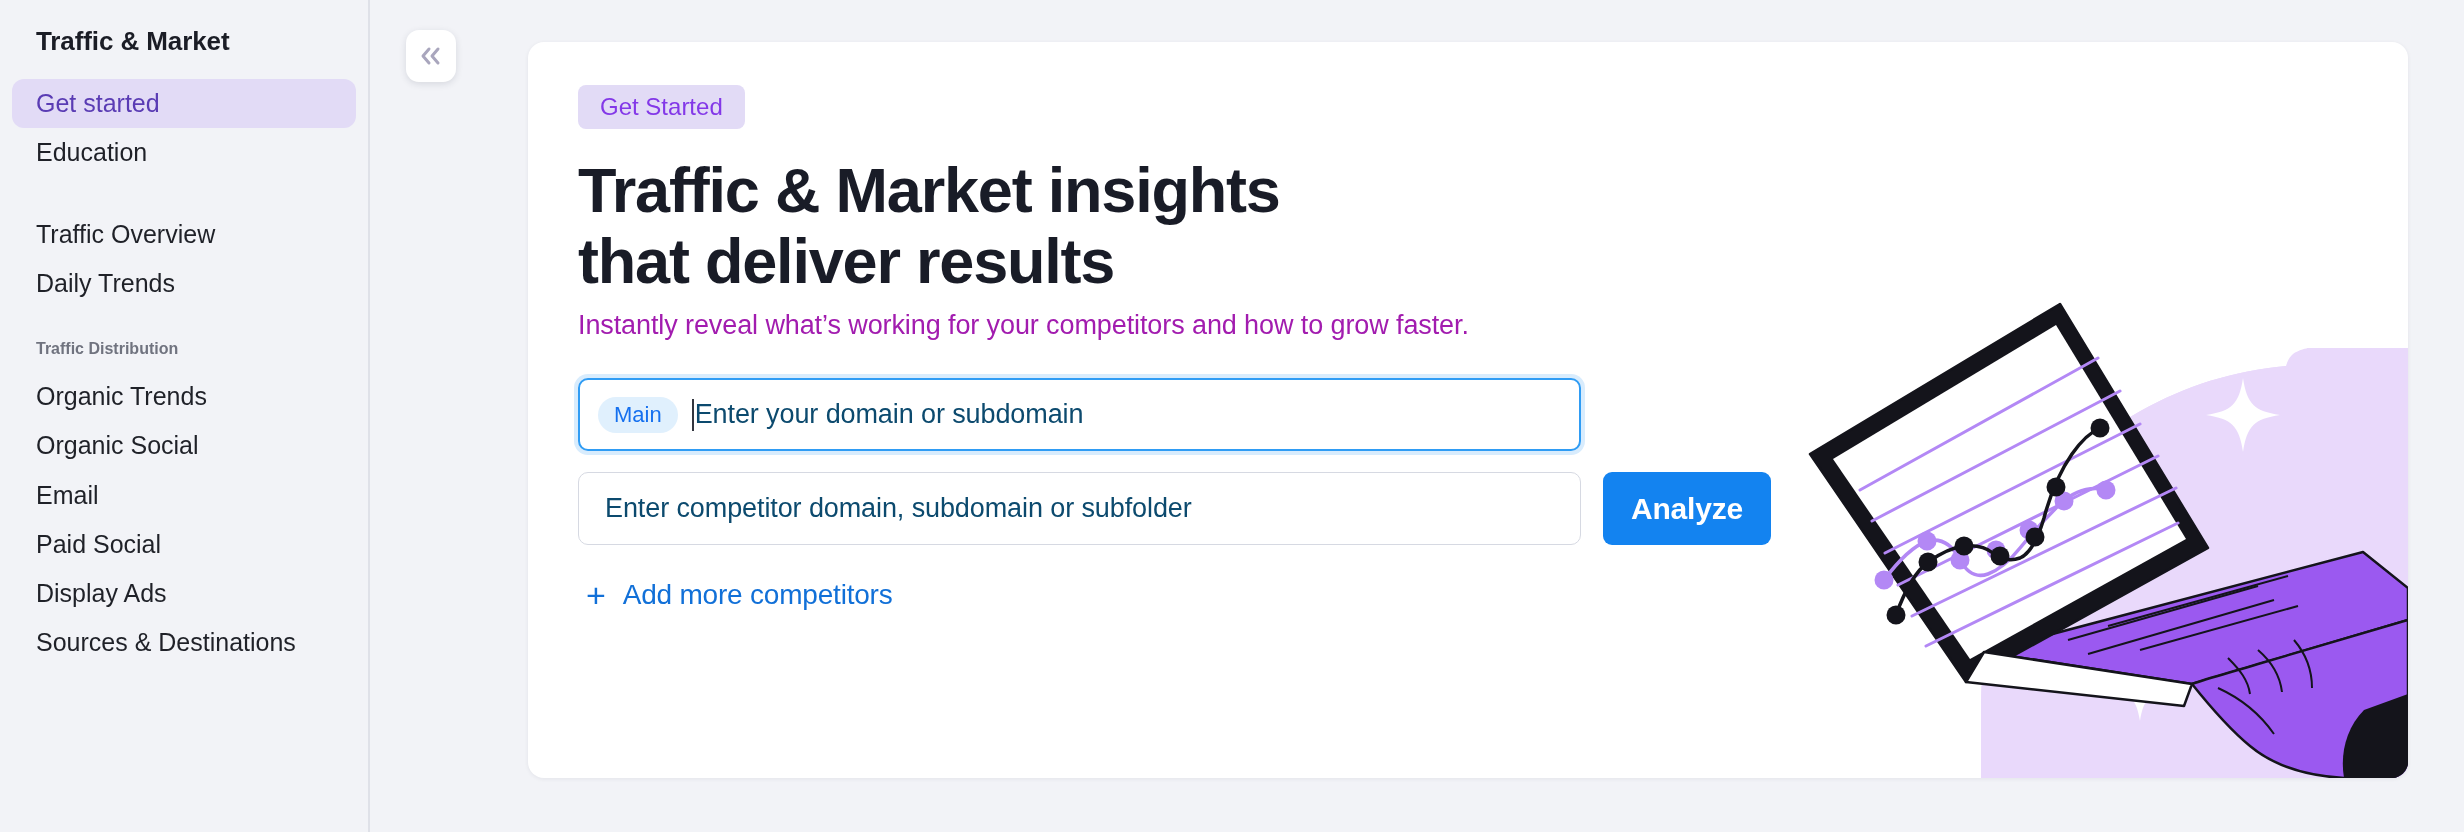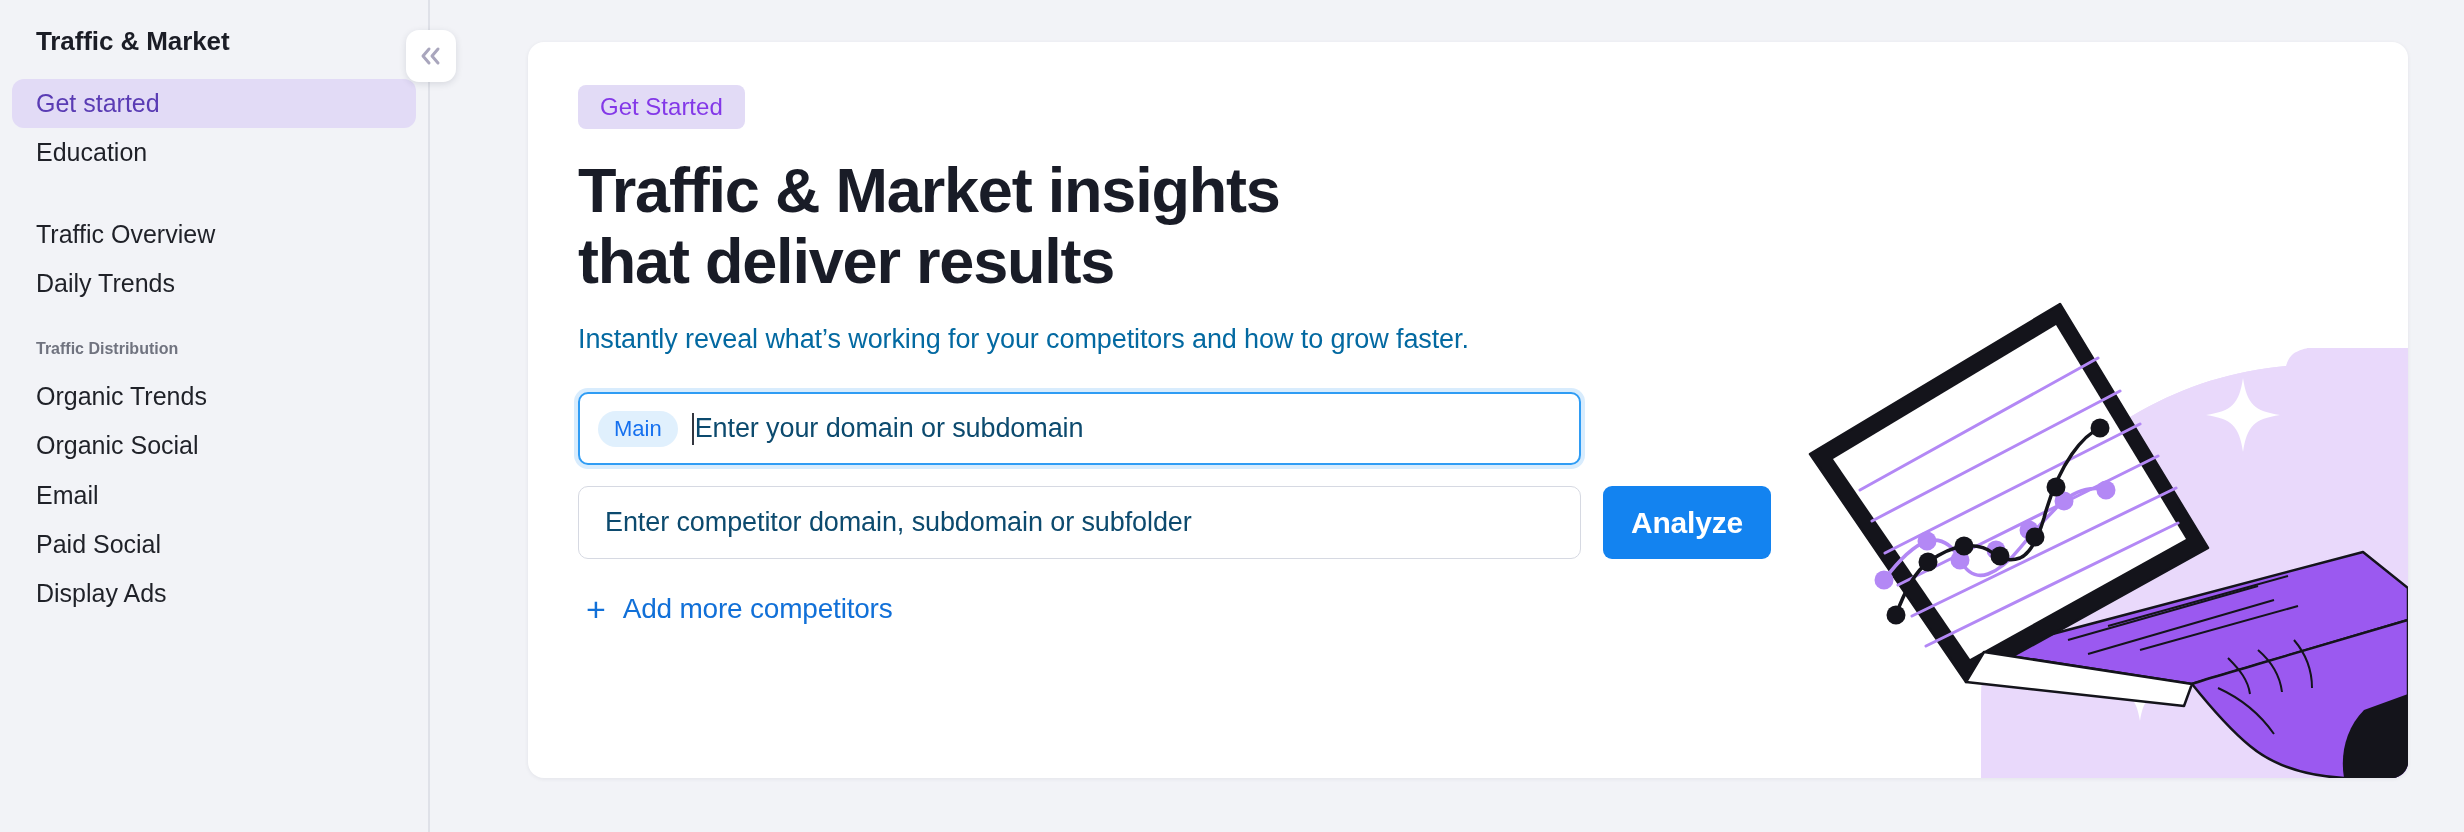--- a/index.html
+++ b/index.html
@@ -13,21 +13,21 @@
   body {
     font-family: "Liberation Sans", sans-serif;
     background: #f2f3f7;
     position: relative;
   }
 
   
   .sidebar {
     position: absolute;
     left: 0; top: 0;
-    width: 430px;
+    width: 370px;
     height: 832px;
     background: #f2f3f7;
     border-right: 2px solid #dfe1e8;
     padding-top: 26px;
     overflow: hidden;
   }
 
   .sidebar-title {
     font-size: 26px;
     font-weight: bold;
@@ -115,22 +115,22 @@
     font-size: 63px;
     font-weight: bold;
     color: #191c27;
     line-height: 1.13;
     letter-spacing: -1.2px;
     margin-top: 26px;
   }
 
   .subheadline {
     font-size: 27px;
-    color: #0369a1;
-    margin-top: 27px;
+    color: #a21caf;
+    margin-top: 13px;
     letter-spacing: -0.1px;
   }
 
   
   .form-area { margin-top: 37px; }
 
   .input-row {
     display: flex;
     align-items: center;
     gap: 22px;
@@ -246,20 +246,21 @@
 
     <div class="nav-gap"></div>
 
     <div class="nav-section-label">Traffic Distribution</div>
 
     <a class="nav-item">Organic Trends</a>
     <a class="nav-item">Organic  Social</a>
     <a class="nav-item">Email</a>
     <a class="nav-item">Paid Social</a>
     <a class="nav-item">Display Ads</a>
+    <a class="nav-item">Sources &amp; Destinations</a>
   </nav>
 </aside>
 
 <div class="collapse-btn">
   <span>
     <svg width="30" height="24" viewBox="0 0 30 24" fill="none">
       <path d="M13 5 L7 12 L13 19" stroke="#a9a6bd" stroke-width="3" stroke-linecap="round" stroke-linejoin="round"></path>
       <path d="M22 5 L16 12 L22 19" stroke="#a9a6bd" stroke-width="3" stroke-linecap="round" stroke-linejoin="round"></path>
     </svg>
   </span>

